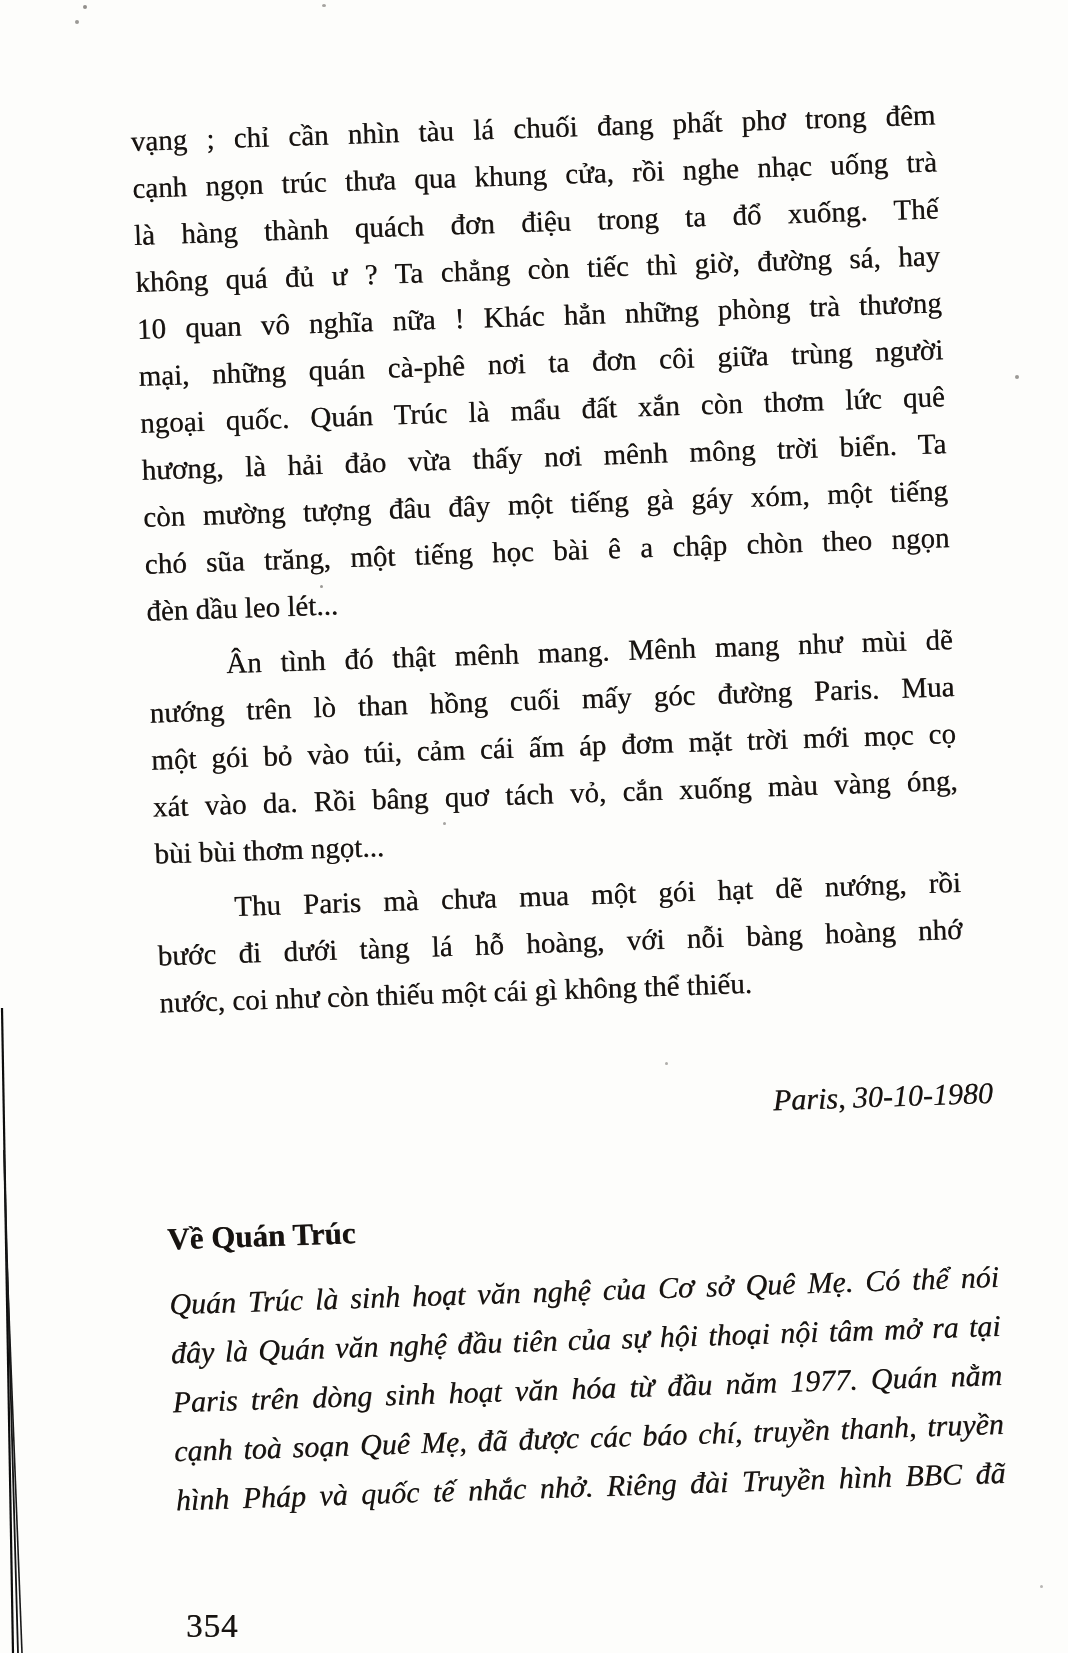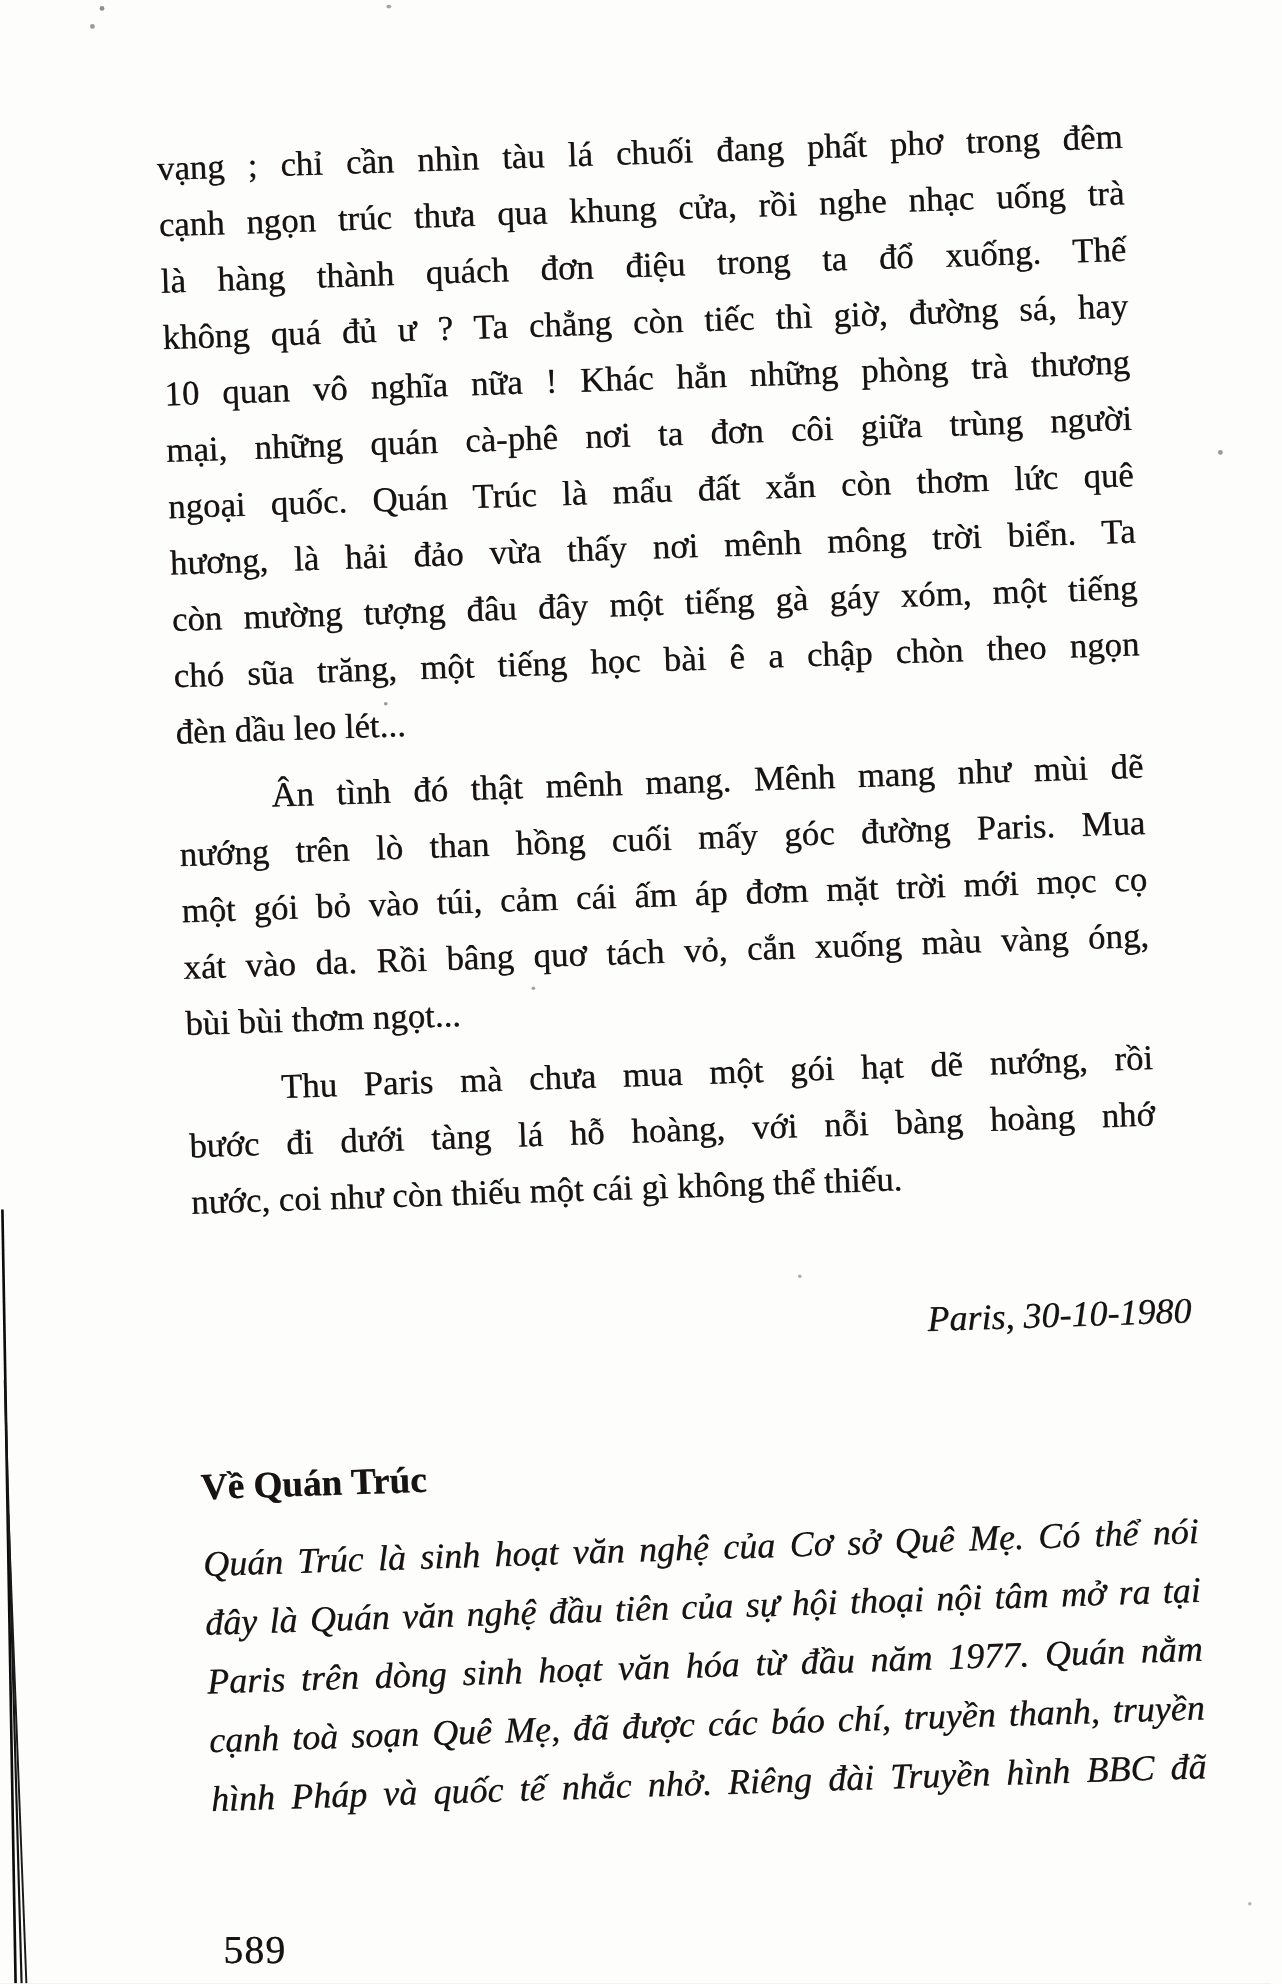--- a/index.html
+++ b/index.html
@@ -121,15 +121,15 @@
     <div class="about">
       <div class="aboutline">Quán Trúc là sinh hoạt văn nghệ của Cơ sở Quê Mẹ. Có thể nói</div>
       <div class="aboutline">đây là Quán văn nghệ đầu tiên của sự hội thoại nội tâm mở ra tại</div>
       <div class="aboutline">Paris trên dòng sinh hoạt văn hóa từ đầu năm 1977. Quán nằm</div>
       <div class="aboutline">cạnh toà soạn Quê Mẹ, đã được các báo chí, truyền thanh, truyền</div>
       <div class="aboutline">hình Pháp và quốc tế nhắc nhở. Riêng đài Truyền hình BBC đã</div>
     </div>
 
   </div>
 
-  <div class="page-number">589</div>
+  <div class="page-number">354</div>
 
 </div>
 
 </body></html>

